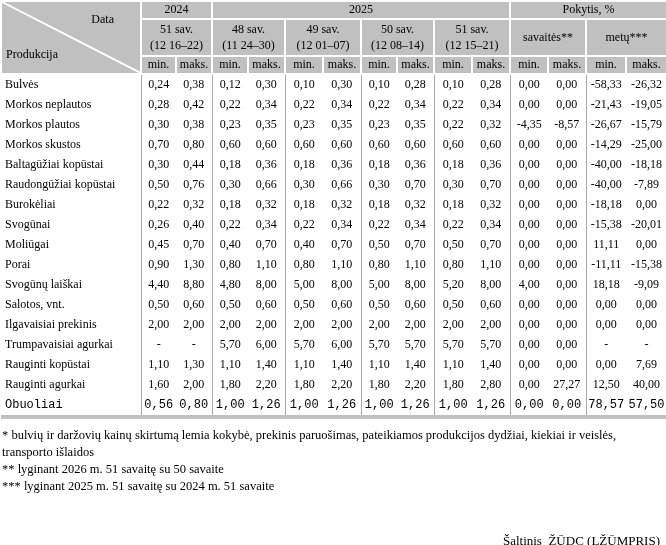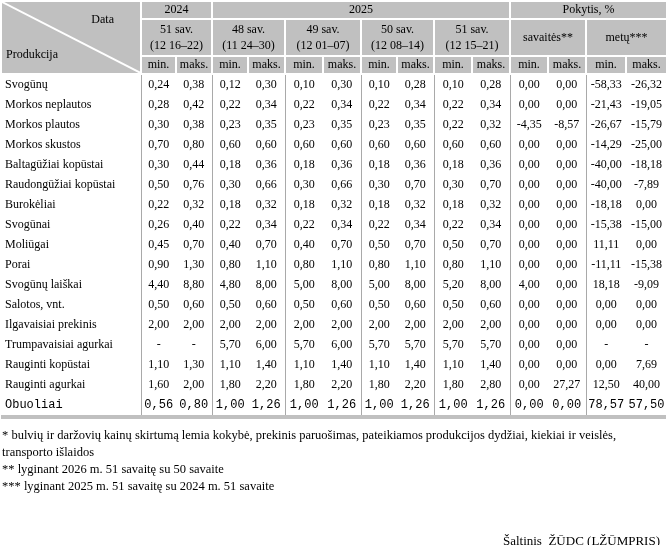--- a/index.html
+++ b/index.html
@@ -148,21 +148,21 @@
         <th>min.</th>
         <th>maks.</th>
         <th>min.</th>
         <th>maks.</th>
         <th>min.</th>
         <th>maks.</th>
       </tr>
     </thead>
     <tbody>
         <tr>
-          <td class="rowlabel">Svogūnų</td>
+          <td class="rowlabel">Bulvės</td>
           <td class="group-start">0,24</td>
           <td>0,38</td>
           <td class="group-start">0,12</td>
           <td>0,30</td>
           <td class="group-start">0,10</td>
           <td>0,30</td>
           <td class="group-start">0,10</td>
           <td>0,28</td>
           <td class="group-start">0,10</td>
           <td>0,28</td>
@@ -281,21 +281,21 @@
           <td>0,34</td>
           <td class="group-start">0,22</td>
           <td>0,34</td>
           <td class="group-start">0,22</td>
           <td>0,34</td>
           <td class="group-start">0,22</td>
           <td>0,34</td>
           <td class="group-start">0,00</td>
           <td>0,00</td>
           <td class="group-start">-15,38</td>
-          <td>-15,00</td>
+          <td>-20,01</td>
         </tr>
         <tr>
           <td class="rowlabel">Moliūgai</td>
           <td class="group-start">0,45</td>
           <td>0,70</td>
           <td class="group-start">0,40</td>
           <td>0,70</td>
           <td class="group-start">0,40</td>
           <td>0,70</td>
           <td class="group-start">0,50</td>

